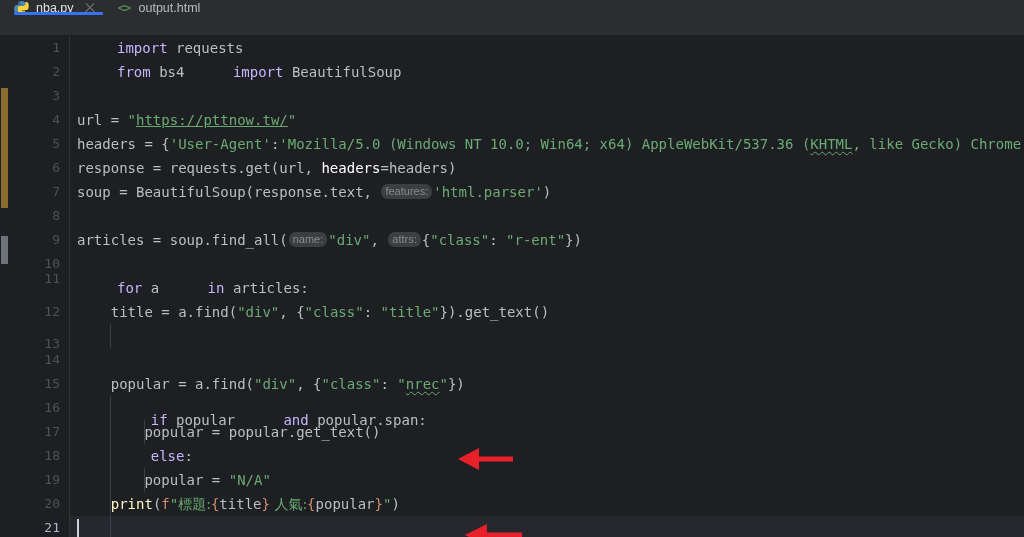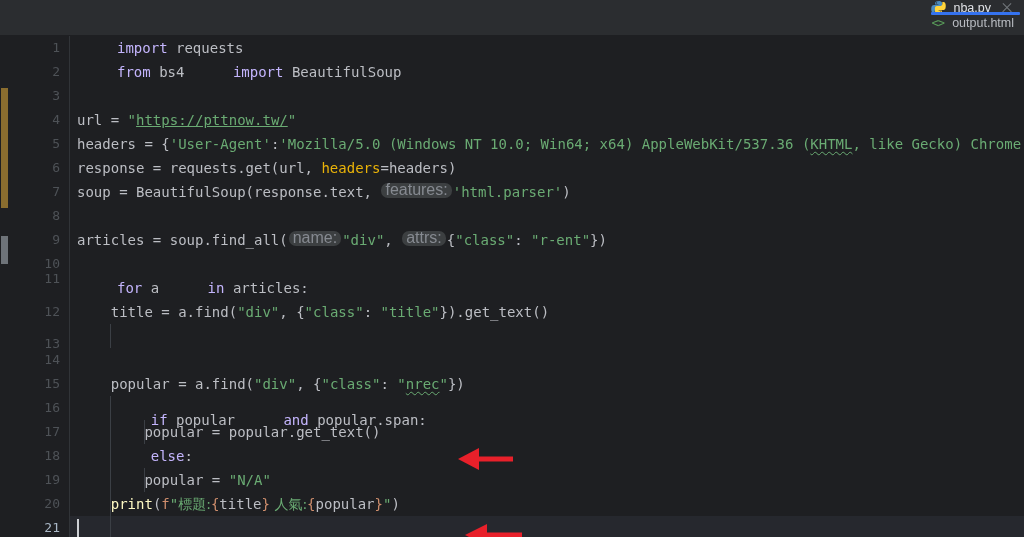--- a/index.html
+++ b/index.html
@@ -19,23 +19,22 @@
     background: #1e1f22;
     overflow: hidden;
   }
 
   
   .tabbar {
     position: relative;
     height: 36px;
     background: #2b2d30;
     display: flex;
-    align-items: flex-end;
+    align-items: flex-start;
     border-bottom: 1px solid #1e1f22;
-    flex-direction: column;
   }
 
   .tab {
     position: relative;
     display: flex;
     align-items: center;
     gap: 7px;
     padding: 0 10px 0 14px;
     font-family: "Liberation Sans", sans-serif;
     font-size: 12.5px;
@@ -169,42 +168,42 @@
     position: absolute;
     width: 2px;
     height: 18px;
     background: #cdd0d4;
   }
 
   
   .kw      { color: #c4b5fd; margin-left: 40px; }
   .bi      { color: #fef9c3; }            
   .str     { color: #6aab73; }
-  .kwarg   { color: #eab308; }            
+  .kwarg   { color: #ffffff; }            
   .plain   { color: #bcbec4; }
   .fprefix { color: #cf8e6d; }
   .brace   { color: #cf8e6d; }            
 
   .link { text-decoration: underline; text-decoration-color: #6aab73; }
 
   .wavy {
     text-decoration: underline;
     text-decoration-style: wavy;
     text-decoration-color: #6aab73;
     text-decoration-thickness: 1px;
     text-underline-offset: 2px;
   }
 
   
   .hint {
     display: inline-block;
     background: #3c3f41;
     color: #868a91;
     font-family: "Liberation Sans", sans-serif;
-    font-size: 16px;
+    font-size: 11px;
     line-height: 14px;
     padding: 0px 4px 1px 4px;
     border-radius: 7px;
     vertical-align: 2px;
     margin: 0 1px;
   }
 
   .cjk { font-family: "DejaVu Sans", sans-serif; margin-top: 24px; }
 
   

